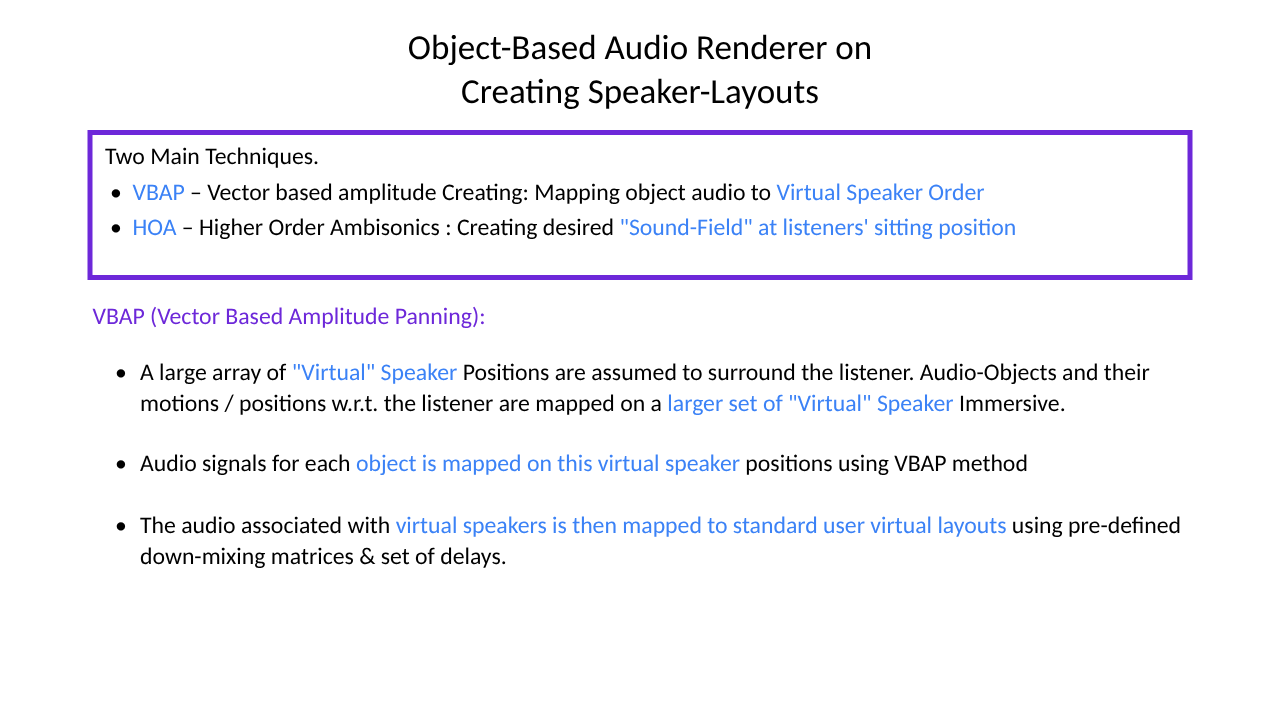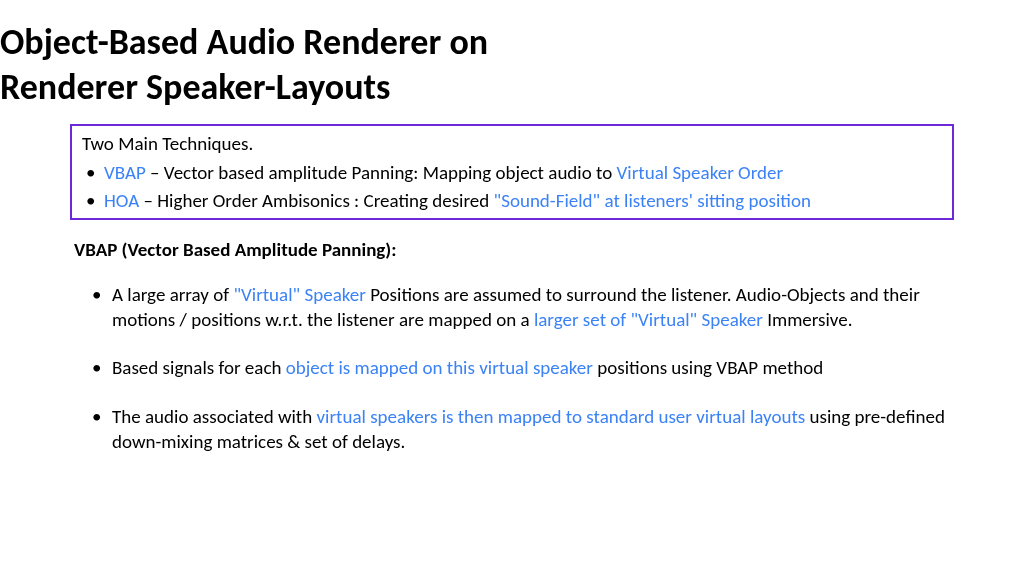--- a/index.html
+++ b/index.html
@@ -9,30 +9,30 @@
     }
     body {
       width: 1024px;
       height: 576px;
       background: #ffffff;
       font-family: Calibri, 'Segoe UI', Arial, sans-serif;
       color: #000000;
       padding: 20px 0 0 0;
     }
     .title {
-      text-align: left;
-      font-size: 36px;
-      font-weight: 700;
+      text-align: center;
+      font-size: 28px;
+      font-weight: 400;
       line-height: 1.25;
       margin-bottom: 14px;
     }
     .box {
       margin: 0 70px 18px 70px;
-      border: 2px solid #6d28d9;
-      padding: 6px 10px 4px 10px;
+      border: 4px solid #6d28d9;
+      padding: 6px 10px 24px 10px;
     }
     .box-heading {
       font-size: 19px;
       font-weight: 400;
       margin-bottom: 4px;
     }
     .box ul {
       list-style: none;
       padding-left: 4px;
     }
@@ -46,23 +46,23 @@
       content: "•";
       position: absolute;
       left: 0;
       color: #000;
       font-size: 19px;
     }
     .content {
       margin: 0 70px;
     }
     .section-heading {
-      color: #000000;
+      color: #6d28d9;
       font-size: 19px;
-      font-weight: 700;
+      font-weight: 400;
       margin-bottom: 22px;
       padding-left: 4px;
     }
     .content ul {
       list-style: none;
       padding-left: 22px;
     }
     .content li {
       position: relative;
       padding-left: 20px;
@@ -79,41 +79,41 @@
       font-size: 19px;
     }
     .orange { color: #3b82f6; }
     .black { color: #000; }
   </style>
 </head>
 <body>
 
 <div class="title">
   <span>Object-Based Audio Renderer on</span><br>
-  <span>Renderer Speaker-Layouts</span>
+  <span>Creating Speaker-Layouts</span>
 </div>
 
 <div class="box">
   <div class="box-heading">Two Main Techniques.</div>
   <ul>
     <li>
-      <span class="orange">VBAP</span><span class="black"> – Vector based amplitude Panning:      Mapping object audio to </span><span class="orange">Virtual Speaker Order</span>
+      <span class="orange">VBAP</span><span class="black"> – Vector based amplitude Creating:      Mapping object audio to </span><span class="orange">Virtual Speaker Order</span>
     </li>
     <li>
       <span class="orange">HOA</span><span class="black"> – Higher Order Ambisonics :       Creating desired </span><span class="orange">"Sound-Field" at listeners' sitting position</span>
     </li>
   </ul>
 </div>
 
 <div class="content">
   <div class="section-heading">VBAP (Vector Based Amplitude Panning):</div>
   <ul>
     <li>
       <span class="black">A large array of </span><span class="orange">"Virtual" Speaker</span><span class="black"> Positions are assumed to surround the listener. Audio-Objects and their motions / positions w.r.t. the listener are  mapped on a </span><span class="orange">larger set of "Virtual" Speaker</span><span class="black"> Immersive.</span>
     </li>
     <li>
-      <span class="black">Based signals for each </span><span class="orange">object is mapped on this virtual speaker</span><span class="black"> positions using VBAP method</span>
+      <span class="black">Audio signals for each </span><span class="orange">object is mapped on this virtual speaker</span><span class="black"> positions using VBAP method</span>
     </li>
     <li>
       <span class="black">The audio associated with </span><span class="orange">virtual speakers is then mapped to standard user virtual layouts</span><span class="black"> using pre-defined down-mixing matrices &amp; set of delays.</span>
     </li>
   </ul>
 </div>
 
 </body></html>

